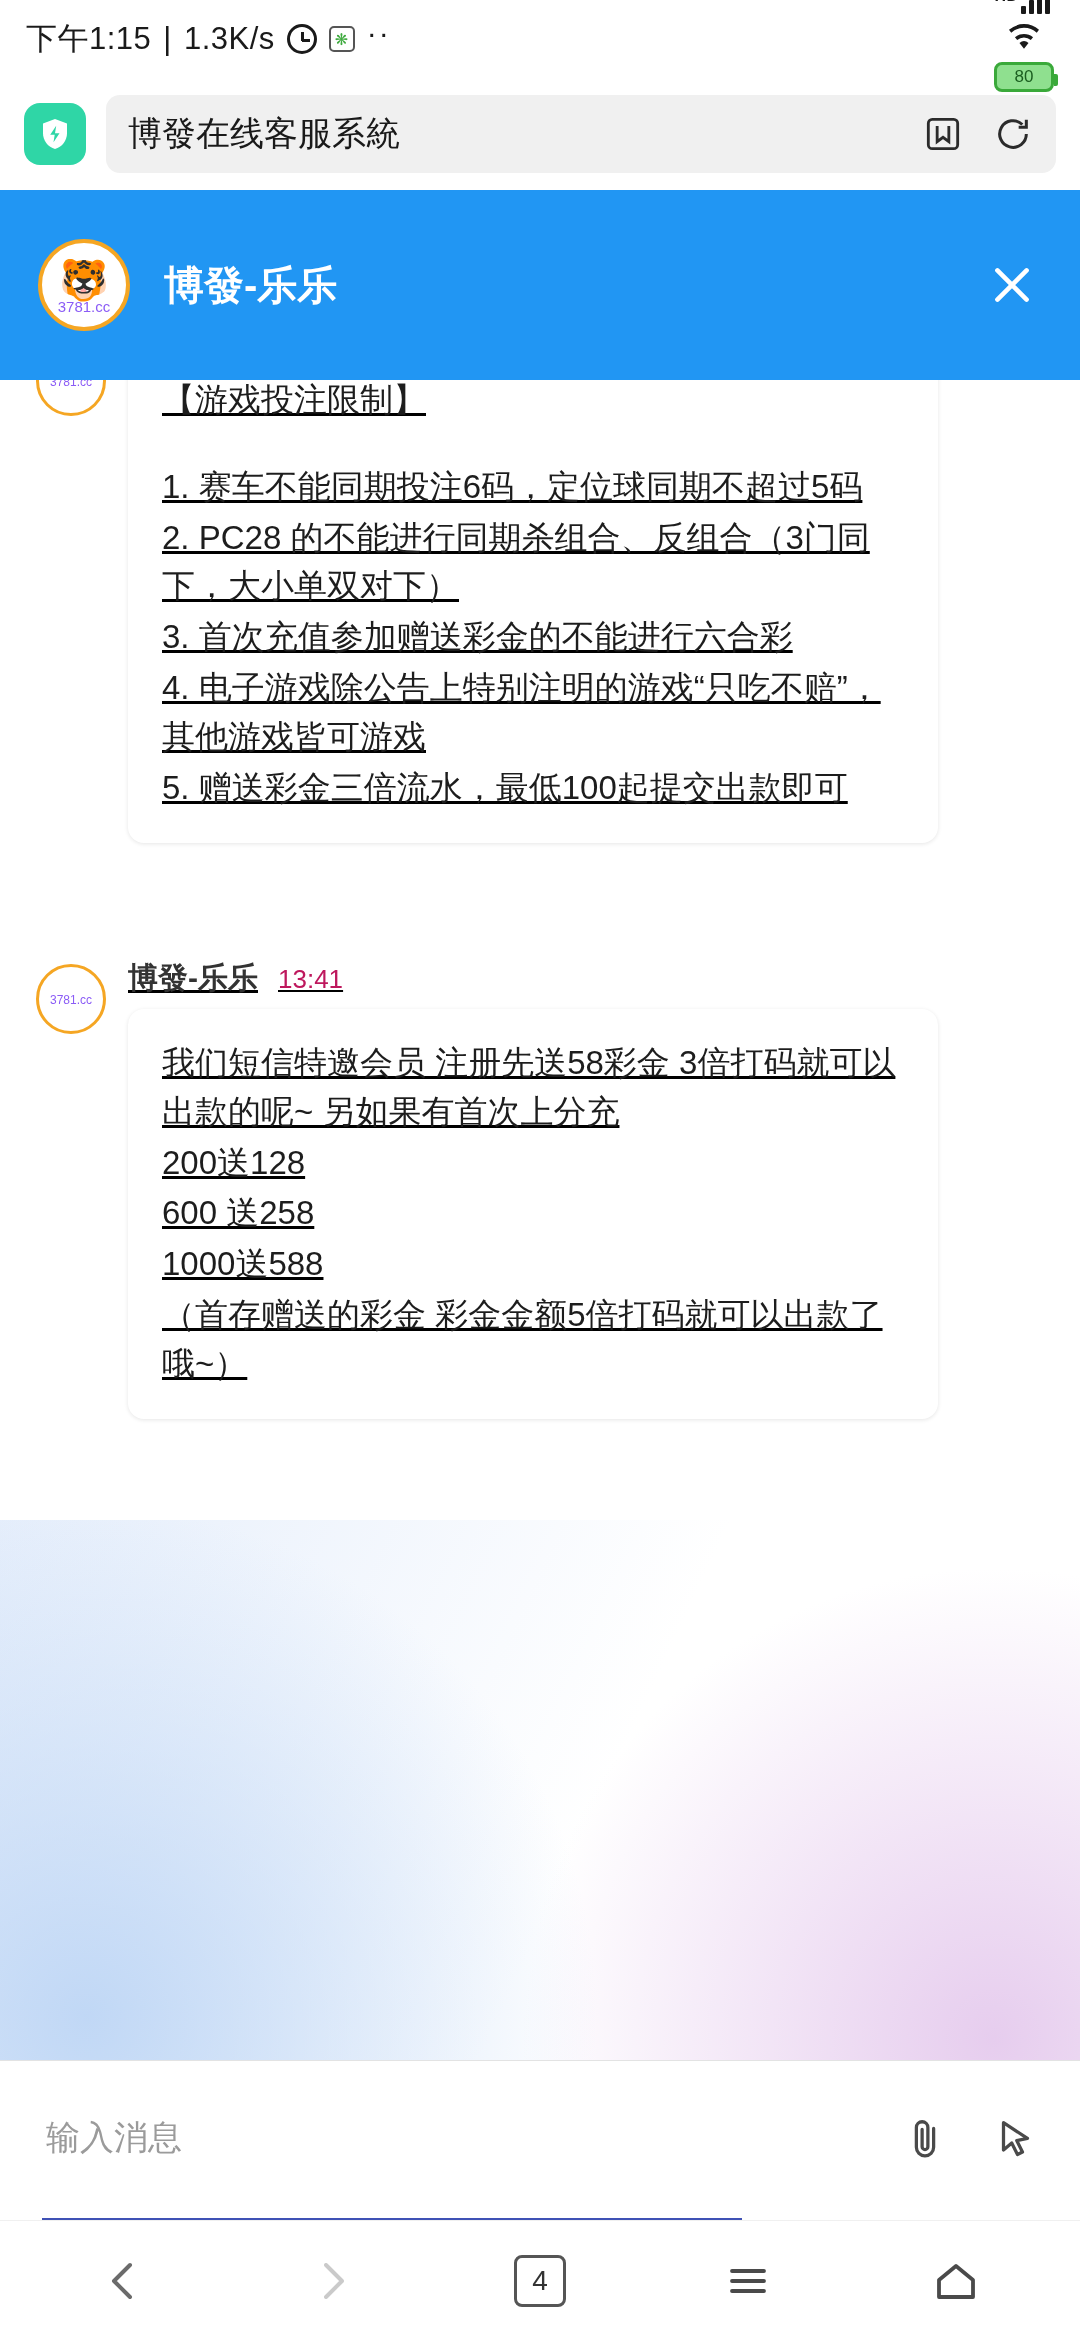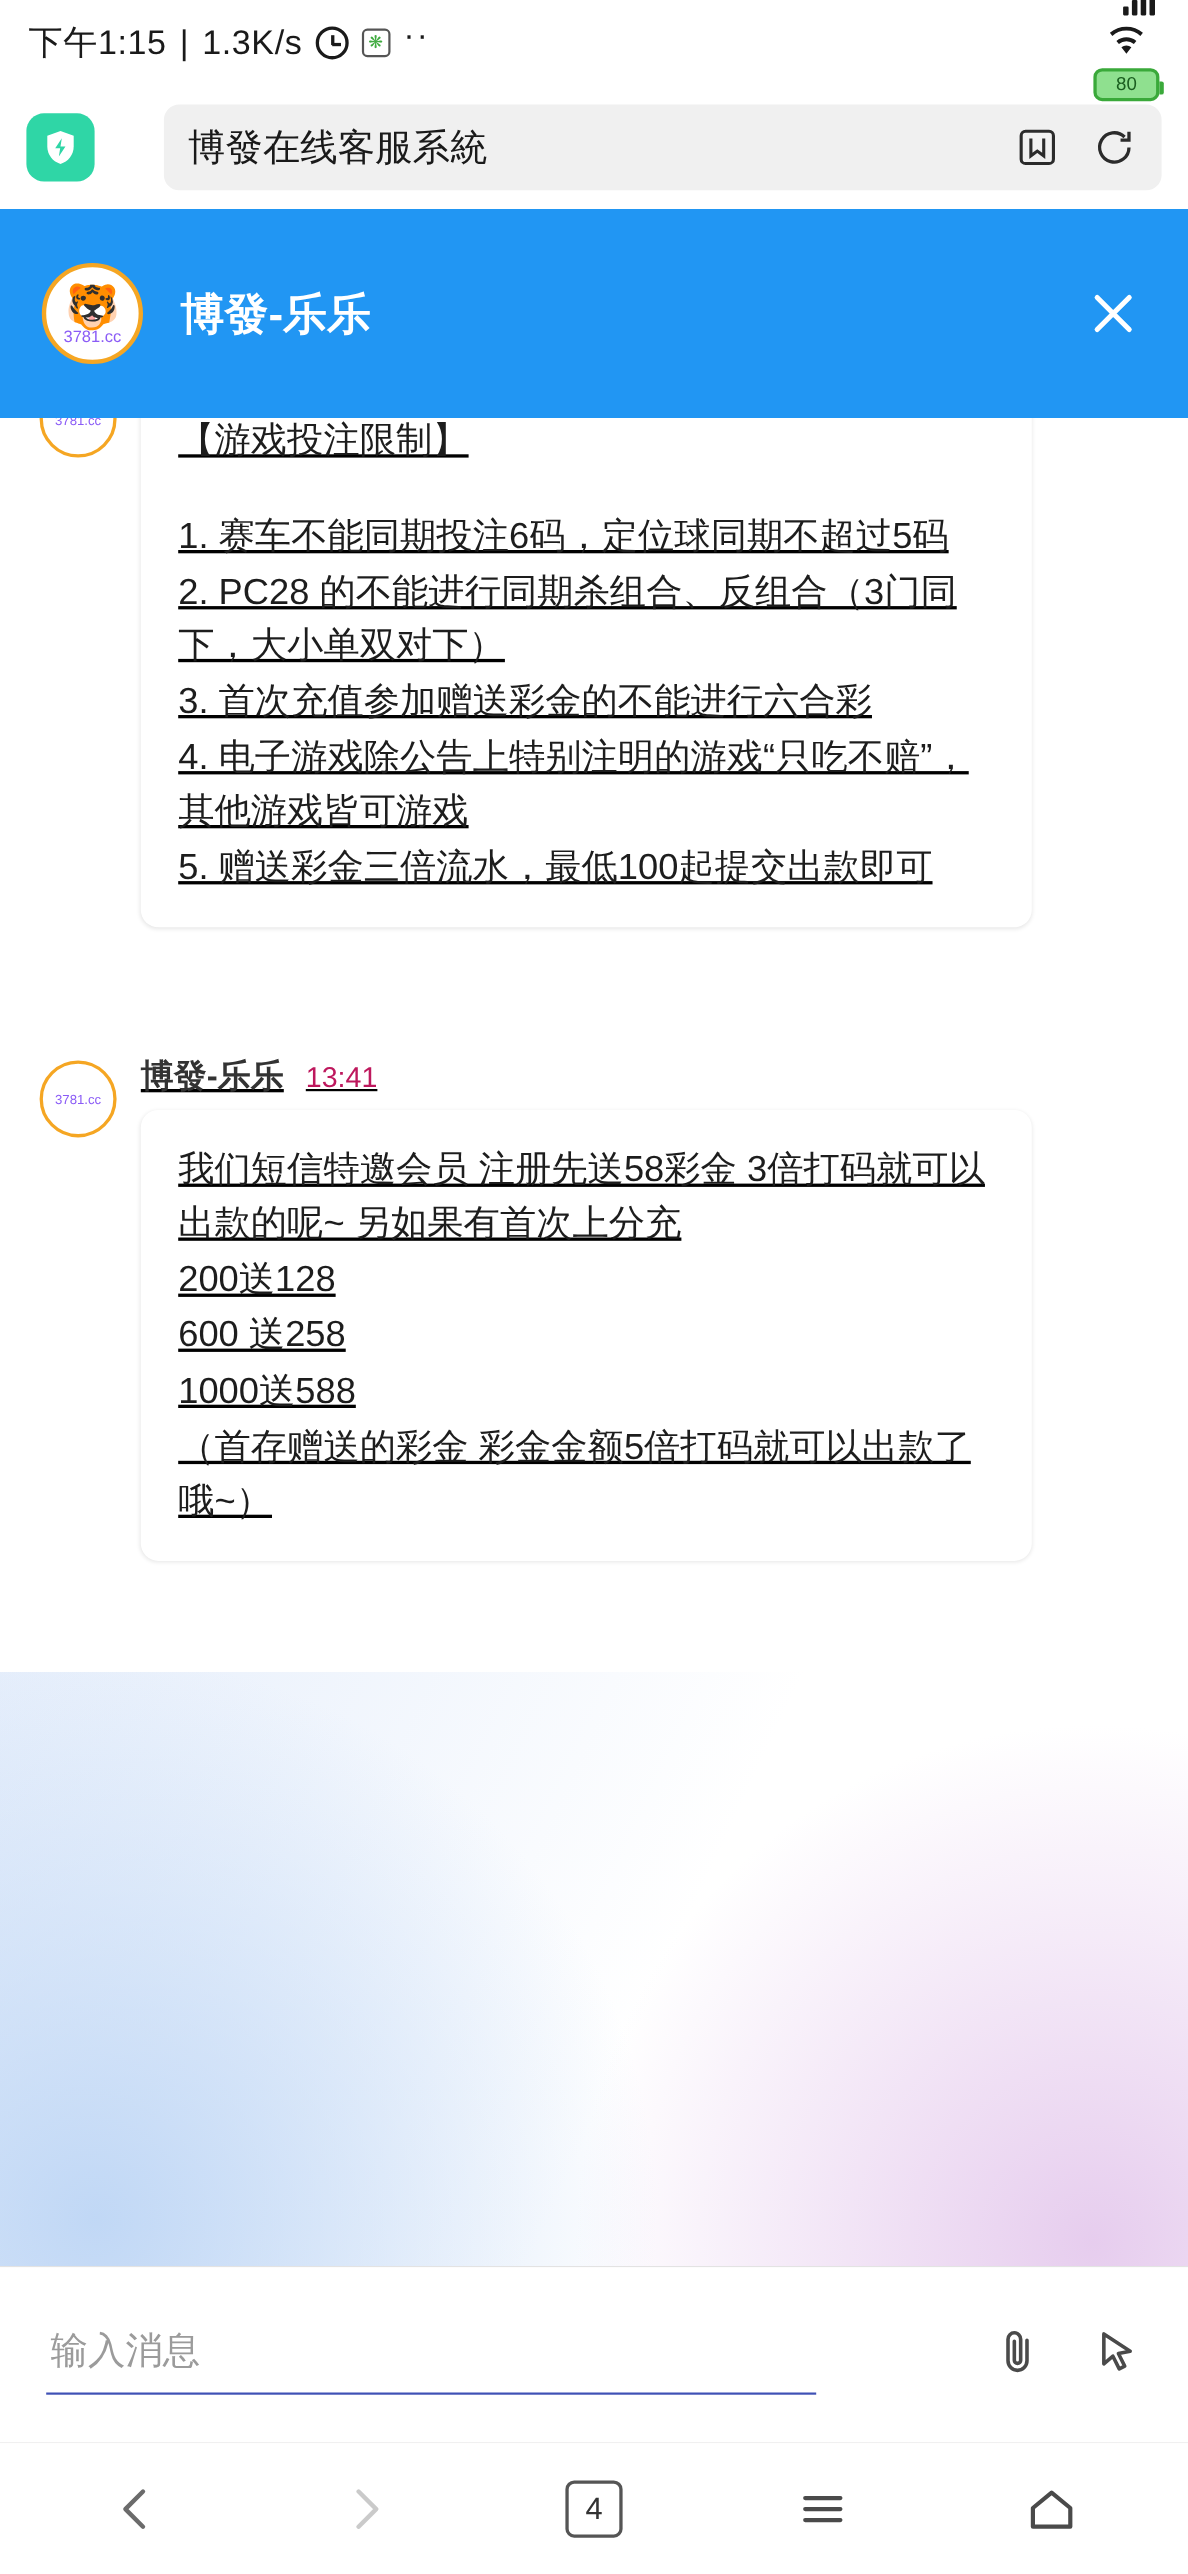--- a/index.html
+++ b/index.html
@@ -126,21 +126,20 @@
   }
   .shield-icon svg { width: 36px; height: 36px; }
   .urlbar {
     flex: 1 1 auto;
     height: 78px;
     background: #f0f0f0;
     border-radius: 14px;
     display: flex;
     align-items: center;
     padding: 0 22px;
-    margin-left: 43px;
   }
   .url-title {
     font-size: 34px;
     color: #1a1a1a;
     white-space: nowrap;
     overflow: hidden;
     text-overflow: ellipsis;
   }
   .url-actions {
     margin-left: auto;
@@ -263,21 +262,20 @@
   }
   .msg-clipped .msg-avatar { margin-top: 0; }
   .msg-second { position: absolute; top: 578px; left: 36px; right: 36px; }
 
   
   .inputbar {
     flex: 0 0 160px;
     background: #ffffff;
     border-top: 1px solid #e3e3e3;
     display: flex;
-    align-items: center;
     padding: 0 42px;
     position: relative;
   }
   .msg-input {
     flex: 1 1 auto;
     border: none;
     border-bottom: 2px solid #3f51b5;
     outline: none;
     font-size: 34px;
     color: #1a1a1a;

